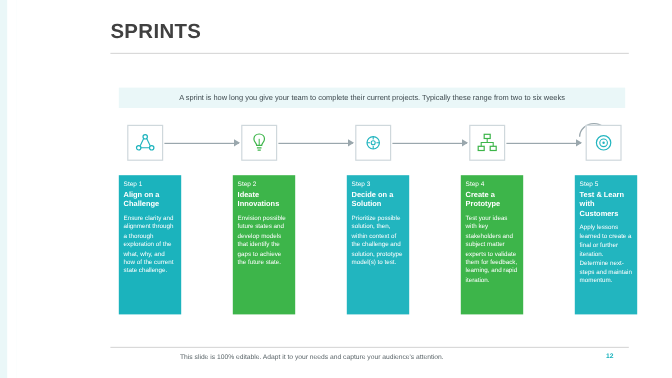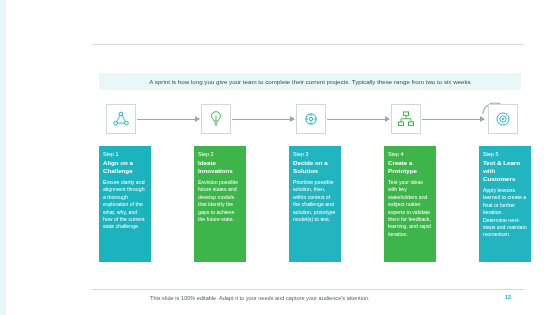--- a/index.html
+++ b/index.html
@@ -103,20 +103,21 @@
   }
 </style>
 </head>
 <body>
 
 <div class="slide">
 
   <div class="left-bar"></div>
   <div class="left-bar-inner"></div>
 
+  <div class="title">SPRINTS</div>
   <div class="title-rule"></div>
 
   <div class="subtitle-box">
     <span class="subtitle-text">A sprint is how long you give your team to complete their current projects. Typically these range from two to six weeks</span>
   </div>
 
   <div class="arrow-row">
 
     <div class="icon-box" style="left:0px;">
       <svg width="20" height="20" viewBox="0 0 24 24">

